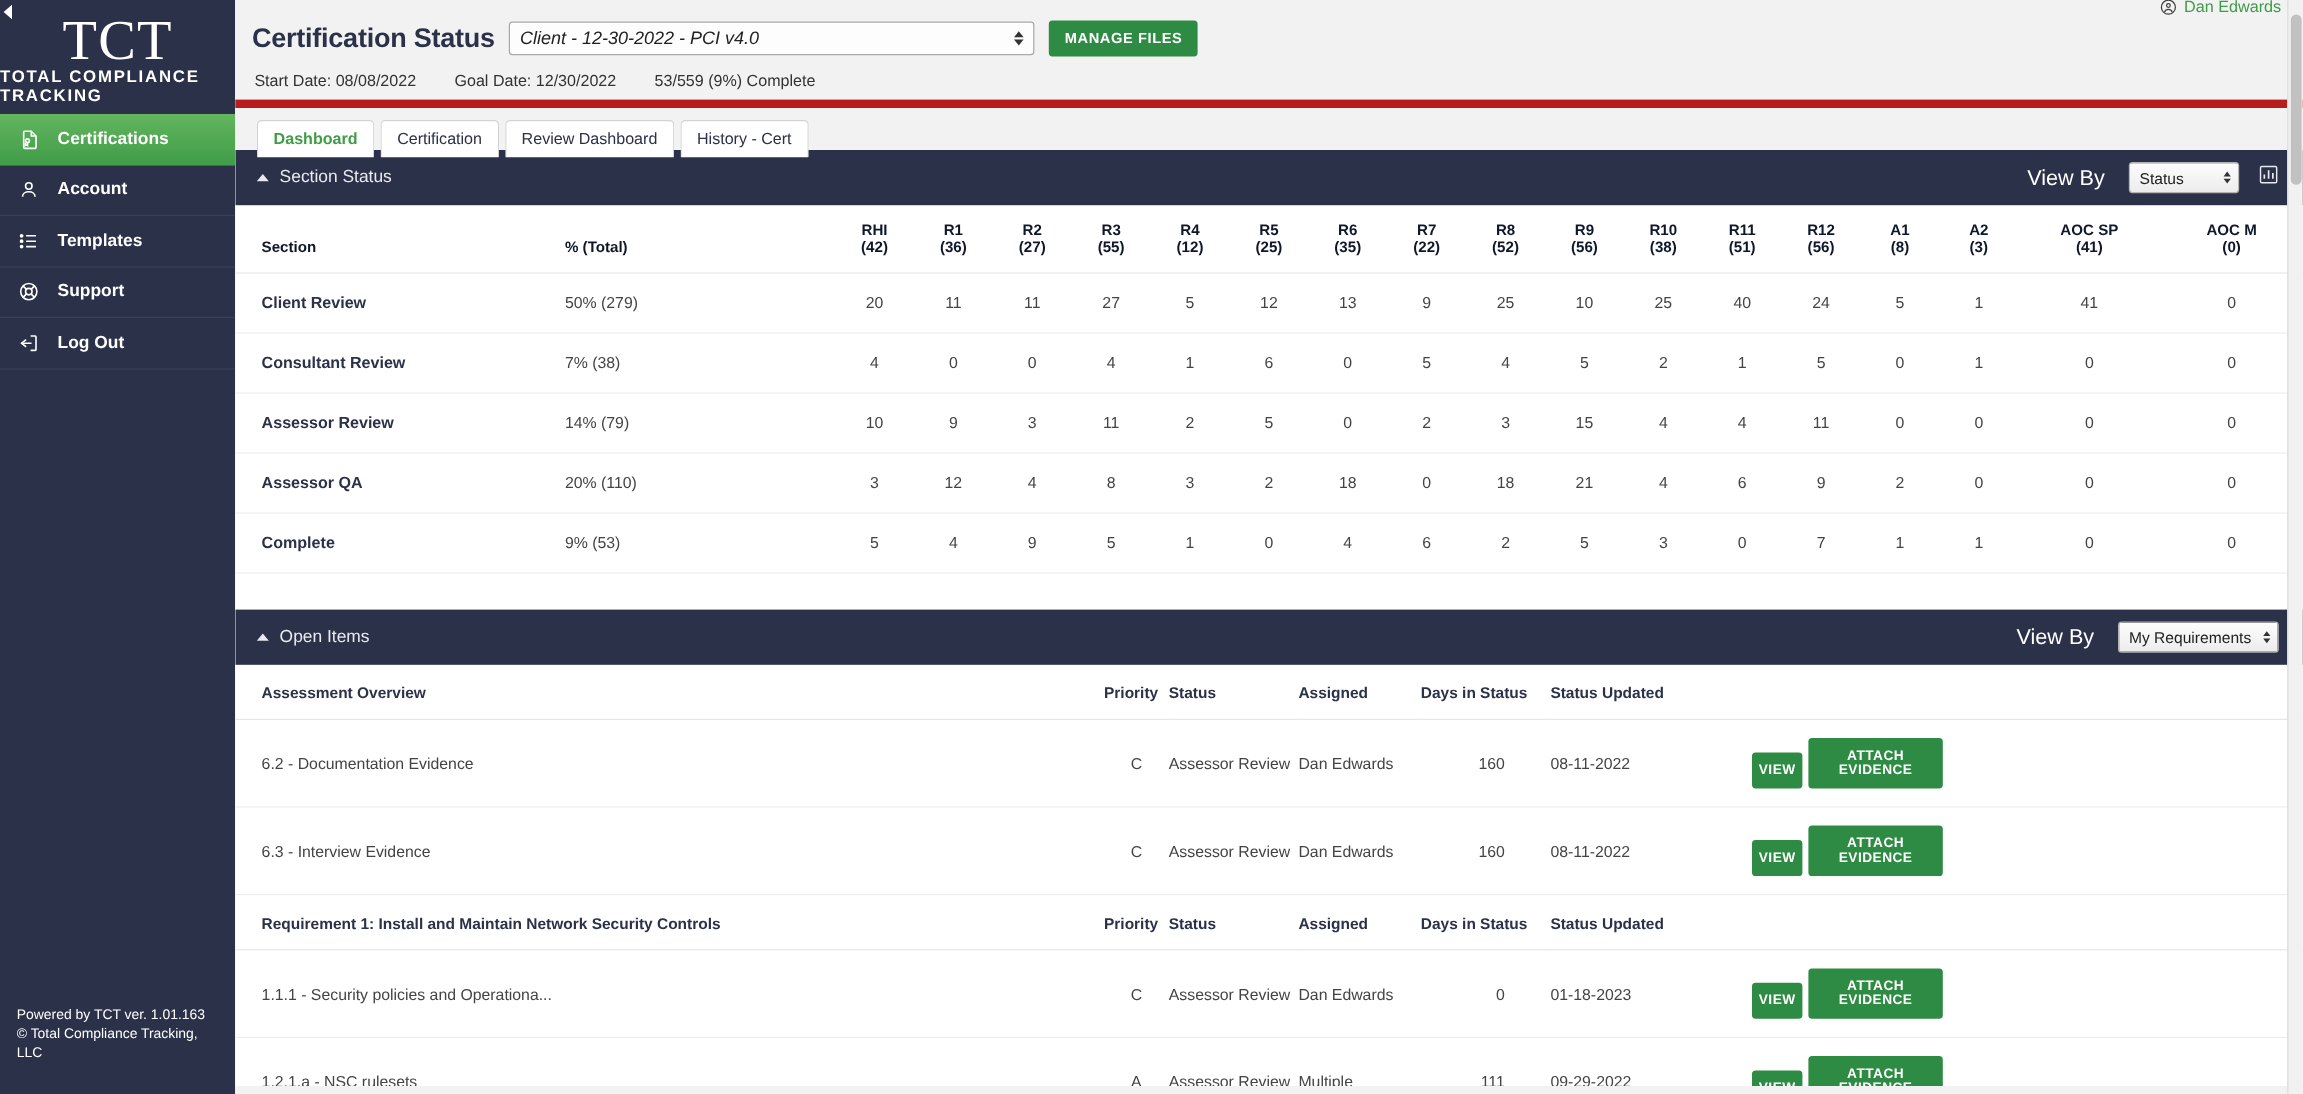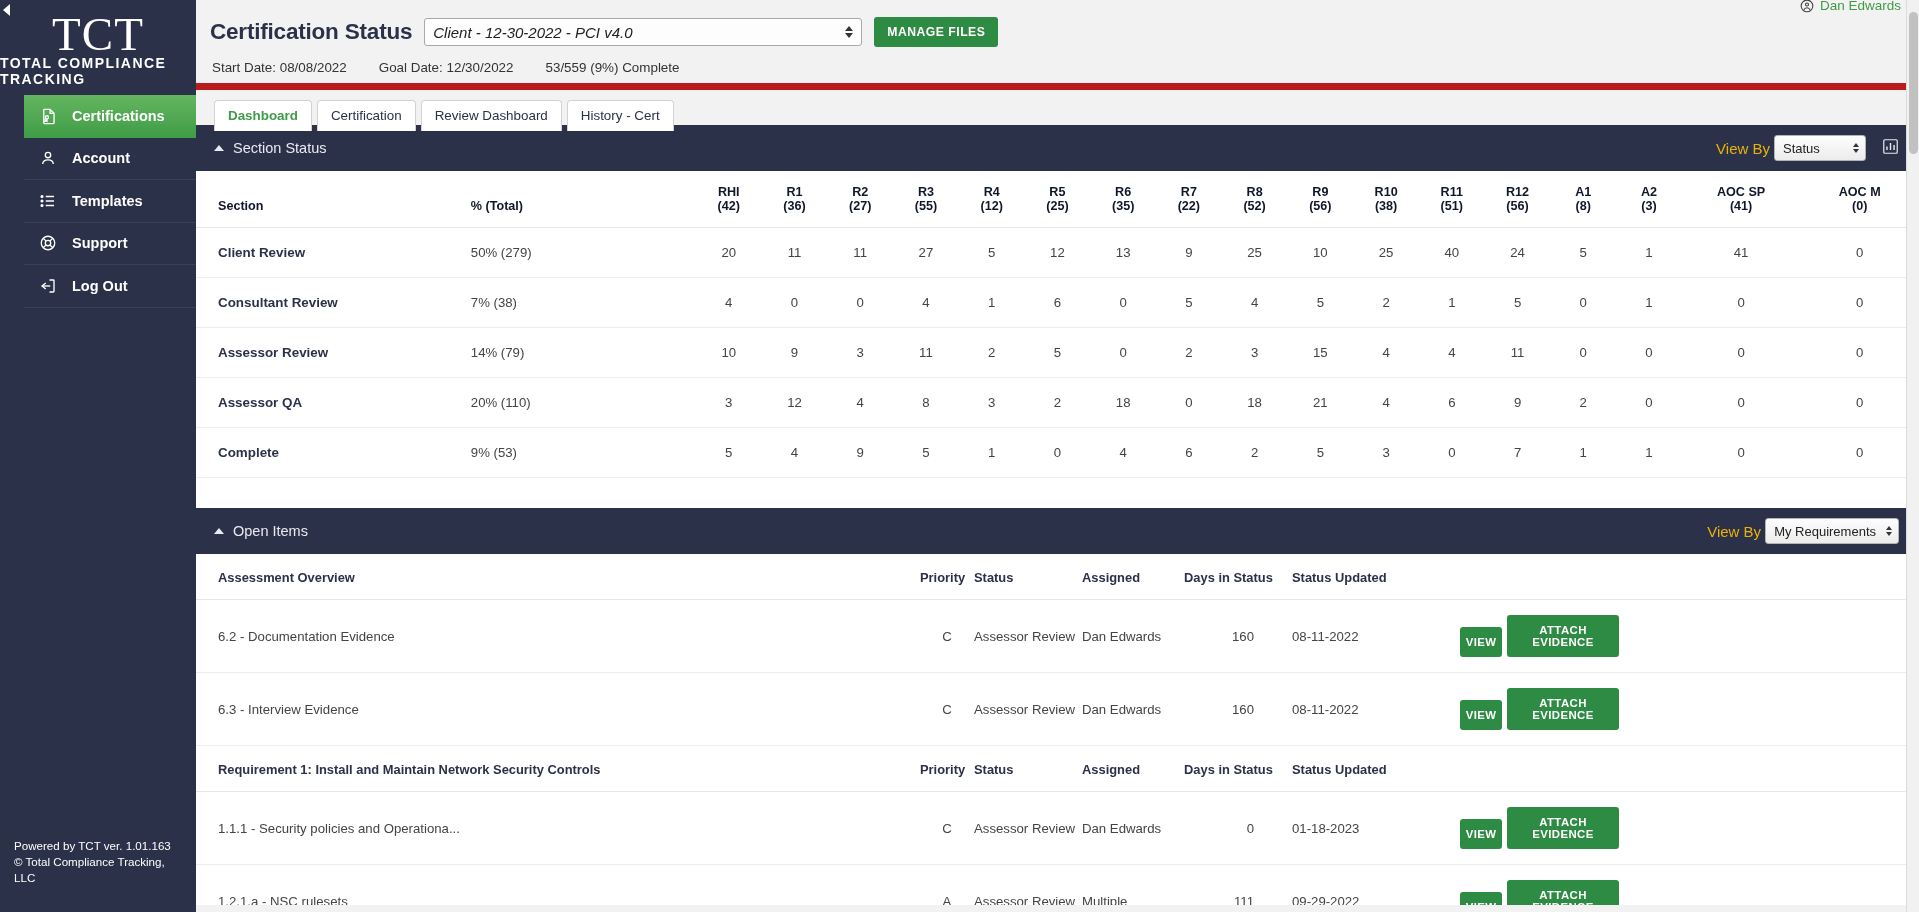--- a/index.html
+++ b/index.html
@@ -27,21 +27,21 @@
     font-family: "Liberation Serif", serif; font-size: 47px; font-weight: 400;
     letter-spacing: 1px; color: #ffffff; line-height: 40px;
   }
   .logo-sub {
     font-size: 14px; font-weight: 700; letter-spacing: 1.45px;
     color: #ffffff; margin-top: 1px;
   }
   .nav-item {
     display: flex; align-items: center; gap: 14px;
     height: 42.5px; padding-left: 14px; font-size: 14.5px; font-weight: 700;
-    color: #ffffff; border-bottom: 1px solid #3a4059; cursor: pointer; margin-left: 24px;
+    color: #ffffff; border-bottom: 1px solid #3a4059; cursor: pointer;
   }
   .nav-item.active {
     background: linear-gradient(to bottom, #64b55f 0%, #3f9c47 100%);
     border-bottom: none;
   }
   .nav-item .ico { width: 20px; height: 20px; display: flex;
     align-items: center; justify-content: center; flex: 0 0 20px; }
   .nav-item .ico svg { display:block; }
   .footer-note {
     position: absolute; bottom: 26px; left: 14px; right: 10px;
@@ -103,21 +103,21 @@
   .content { background: #fff; height: 780px; overflow: hidden; }
 
   .panel-head {
     background: #2b3149; height: 46px; display: flex; align-items: center;
     padding: 0 20px 0 18px; color: #e9eaf0;
   }
   .panel-title { font-size: 14.5px; display: flex; align-items: center; gap: 9px; }
   .caret-up { width:0;height:0;border-left:5px solid transparent;
     border-right:5px solid transparent;border-bottom:6px solid #e9eaf0; }
   .panel-spacer { flex: 1; }
-  .viewby-lbl { font-size: 15px; color: #eab308; margin-right: 4px; }
+  .viewby-lbl { font-size: 18px; color: #ffffff; margin-right: 20px; }
   .mini-select {
     background: linear-gradient(to bottom,#fdfdfd,#ececec);
     border: 1px solid #b3b3b3; border-radius: 3px; height: 26px;
     display: flex; align-items: center; padding: 0 22px 0 8px;
     font-size: 13px; color: #222; position: relative; min-width: 92px;
   }
   .mini-select .spin { position: absolute; right: 6px; top: 50%;
     transform: translateY(-50%); display: flex; flex-direction: column; gap: 2px; }
   .tri-up-s { width:0;height:0;border-left:3.5px solid transparent;border-right:3.5px solid transparent;border-bottom:4px solid #333; }
   .tri-dn-s { width:0;height:0;border-left:3.5px solid transparent;border-right:3.5px solid transparent;border-top:4px solid #333; }

